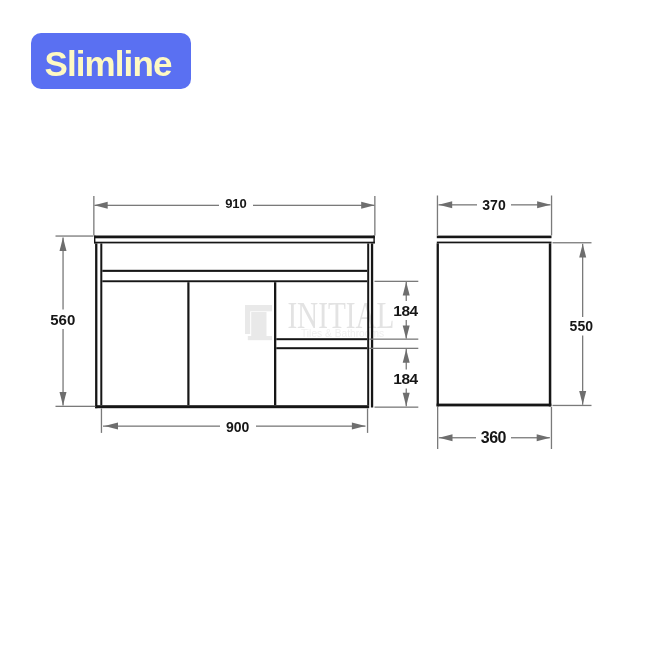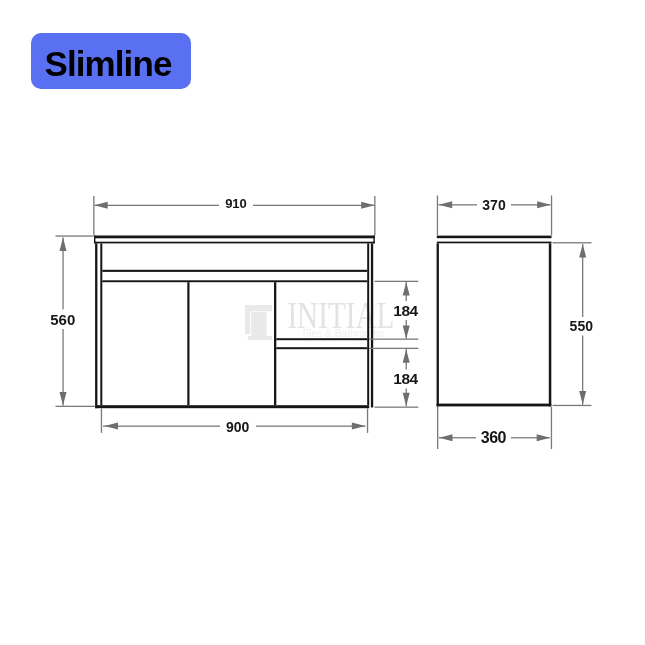--- a/index.html
+++ b/index.html
@@ -1,18 +1,18 @@
 <!DOCTYPE html>
 <html><head>
 <meta charset="utf-8">
 <style>
   html,body{margin:0;padding:0;}
   body{width:645px;height:645px;background:#ffffff;font-family:"Liberation Sans",sans-serif;position:relative;overflow:hidden;}
   .badge{position:absolute;left:31px;top:33px;width:160px;height:56px;background:#5a70f2;border-radius:10px;display:flex;align-items:center;justify-content:center;}
-  .badge span{color:#000000;font-size:35px;font-weight:bold;letter-spacing:-0.9px;padding:5px 6px 0 0;}
+  .badge span{color:#fef9c3;font-size:35px;font-weight:bold;letter-spacing:-0.9px;padding:5px 6px 0 0;}
   svg{position:absolute;left:0;top:0;}
   .dimtxt{font-family:"Liberation Sans",sans-serif;font-weight:bold;fill:#161616;}
 </style>
 </head>
 <body>
 
 <div class="badge">
     <span>Slimline</span>
   </div>
 <svg width="645" height="645" viewBox="0 0 645 645">

